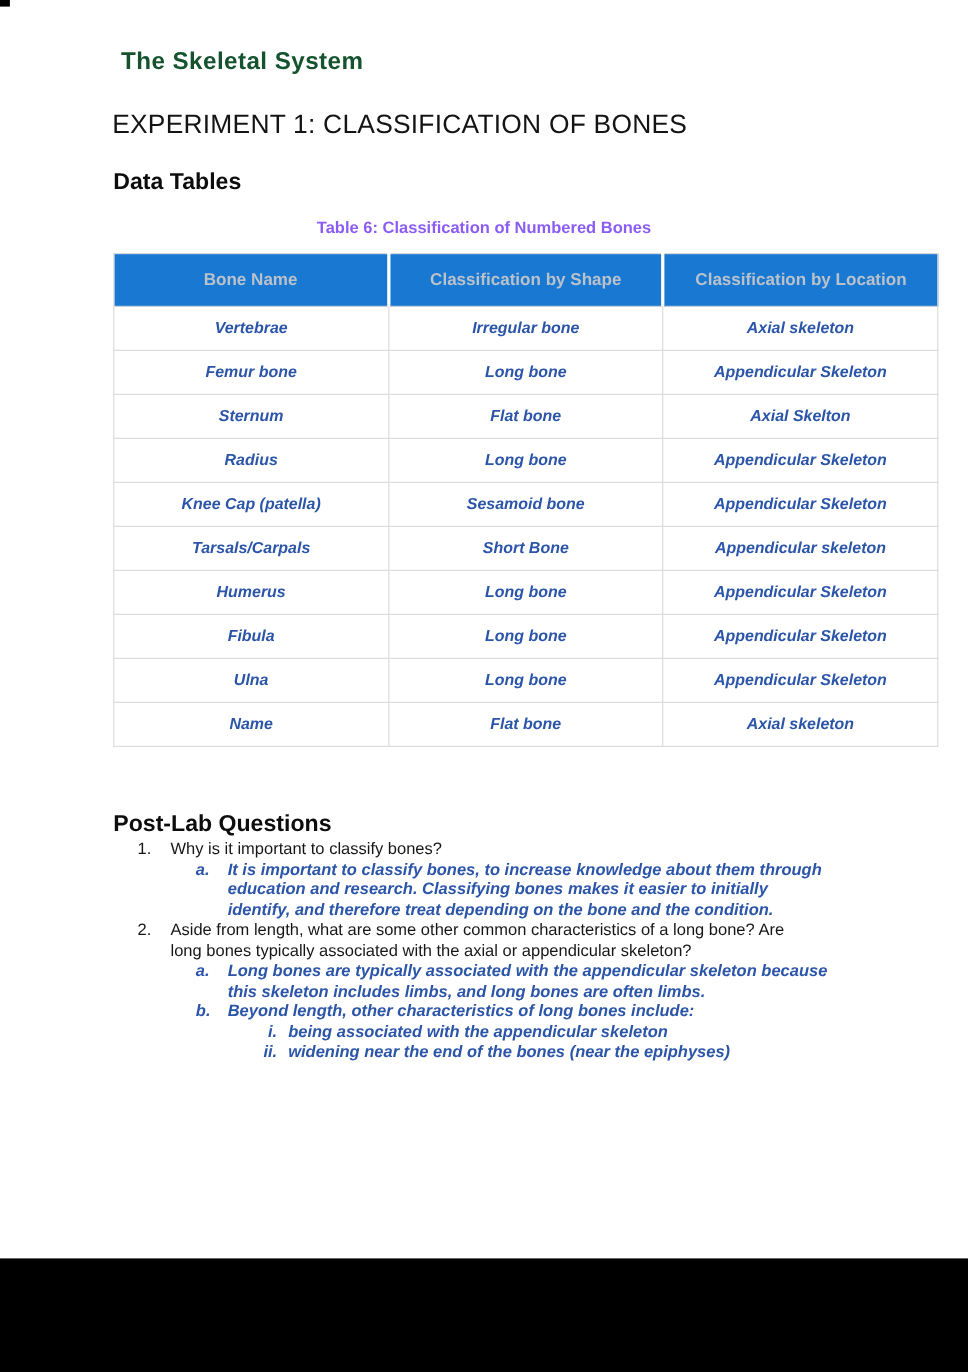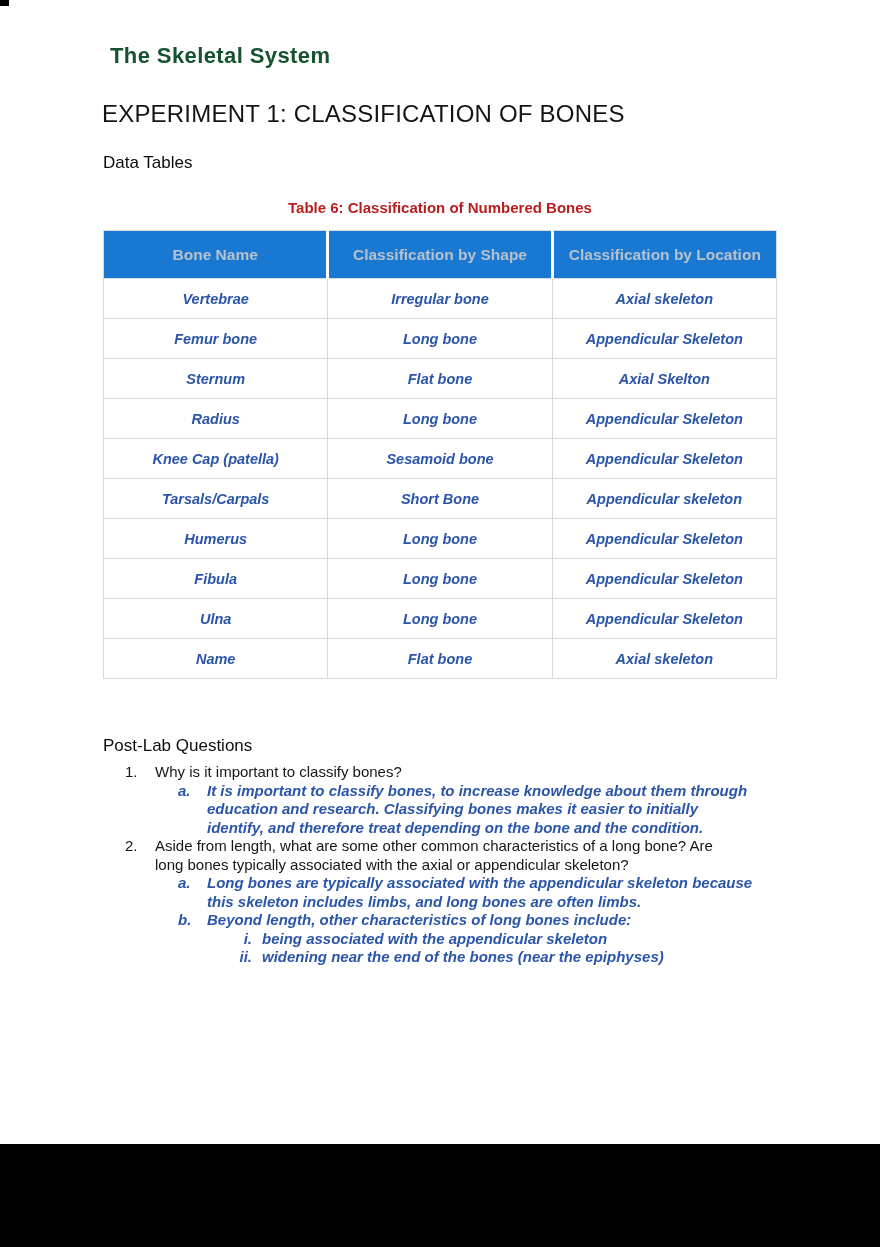--- a/index.html
+++ b/index.html
@@ -21,30 +21,30 @@
     font-size: 22px; font-weight: bold; color: #14532d;
     letter-spacing: 0.4px; line-height: 1.15;
   }
   .experiment-heading {
     position: absolute; left: 102px; top: 100px; margin: 0;
     font-size: 24px; font-weight: 400; color: #141414;
     letter-spacing: 0.2px; line-height: 1.15;
   }
   .section-heading {
     position: absolute; left: 103px; margin: 0;
-    font-size: 17px; font-weight: normal; color: #0d0d0d; line-height: 1.2;
+    font-size: 21px; font-weight: bold; color: #0d0d0d; line-height: 1.2;
   }
   .data-tables-pos { top: 153px; }
   .postlab-pos { top: 736px; }
   .table-caption {
     position: absolute; left: 103px; top: 199px; width: 674px;
-    text-align: center; font-size: 15px; font-weight: bold; color: #b91c1c;
+    text-align: center; font-size: 15px; font-weight: bold; color: #8b5cf6;
   }
   table.bones-table {
-    position: absolute; left: 103px; top: 230px; width: 674px;
+    position: absolute; left: 103px; top: 230px; width: 750px;
     border-collapse: collapse; table-layout: fixed;
     border: 1px solid #d9d9d9;
   }
   .bones-table th {
     background: #1878d2; color: #b9c2cb;
     font-size: 15.5px; font-weight: bold;
     height: 48px; text-align: center; vertical-align: middle;
     padding: 0 6px;
   }
   .bones-table th + th { border-left: 3px solid #ffffff; }

